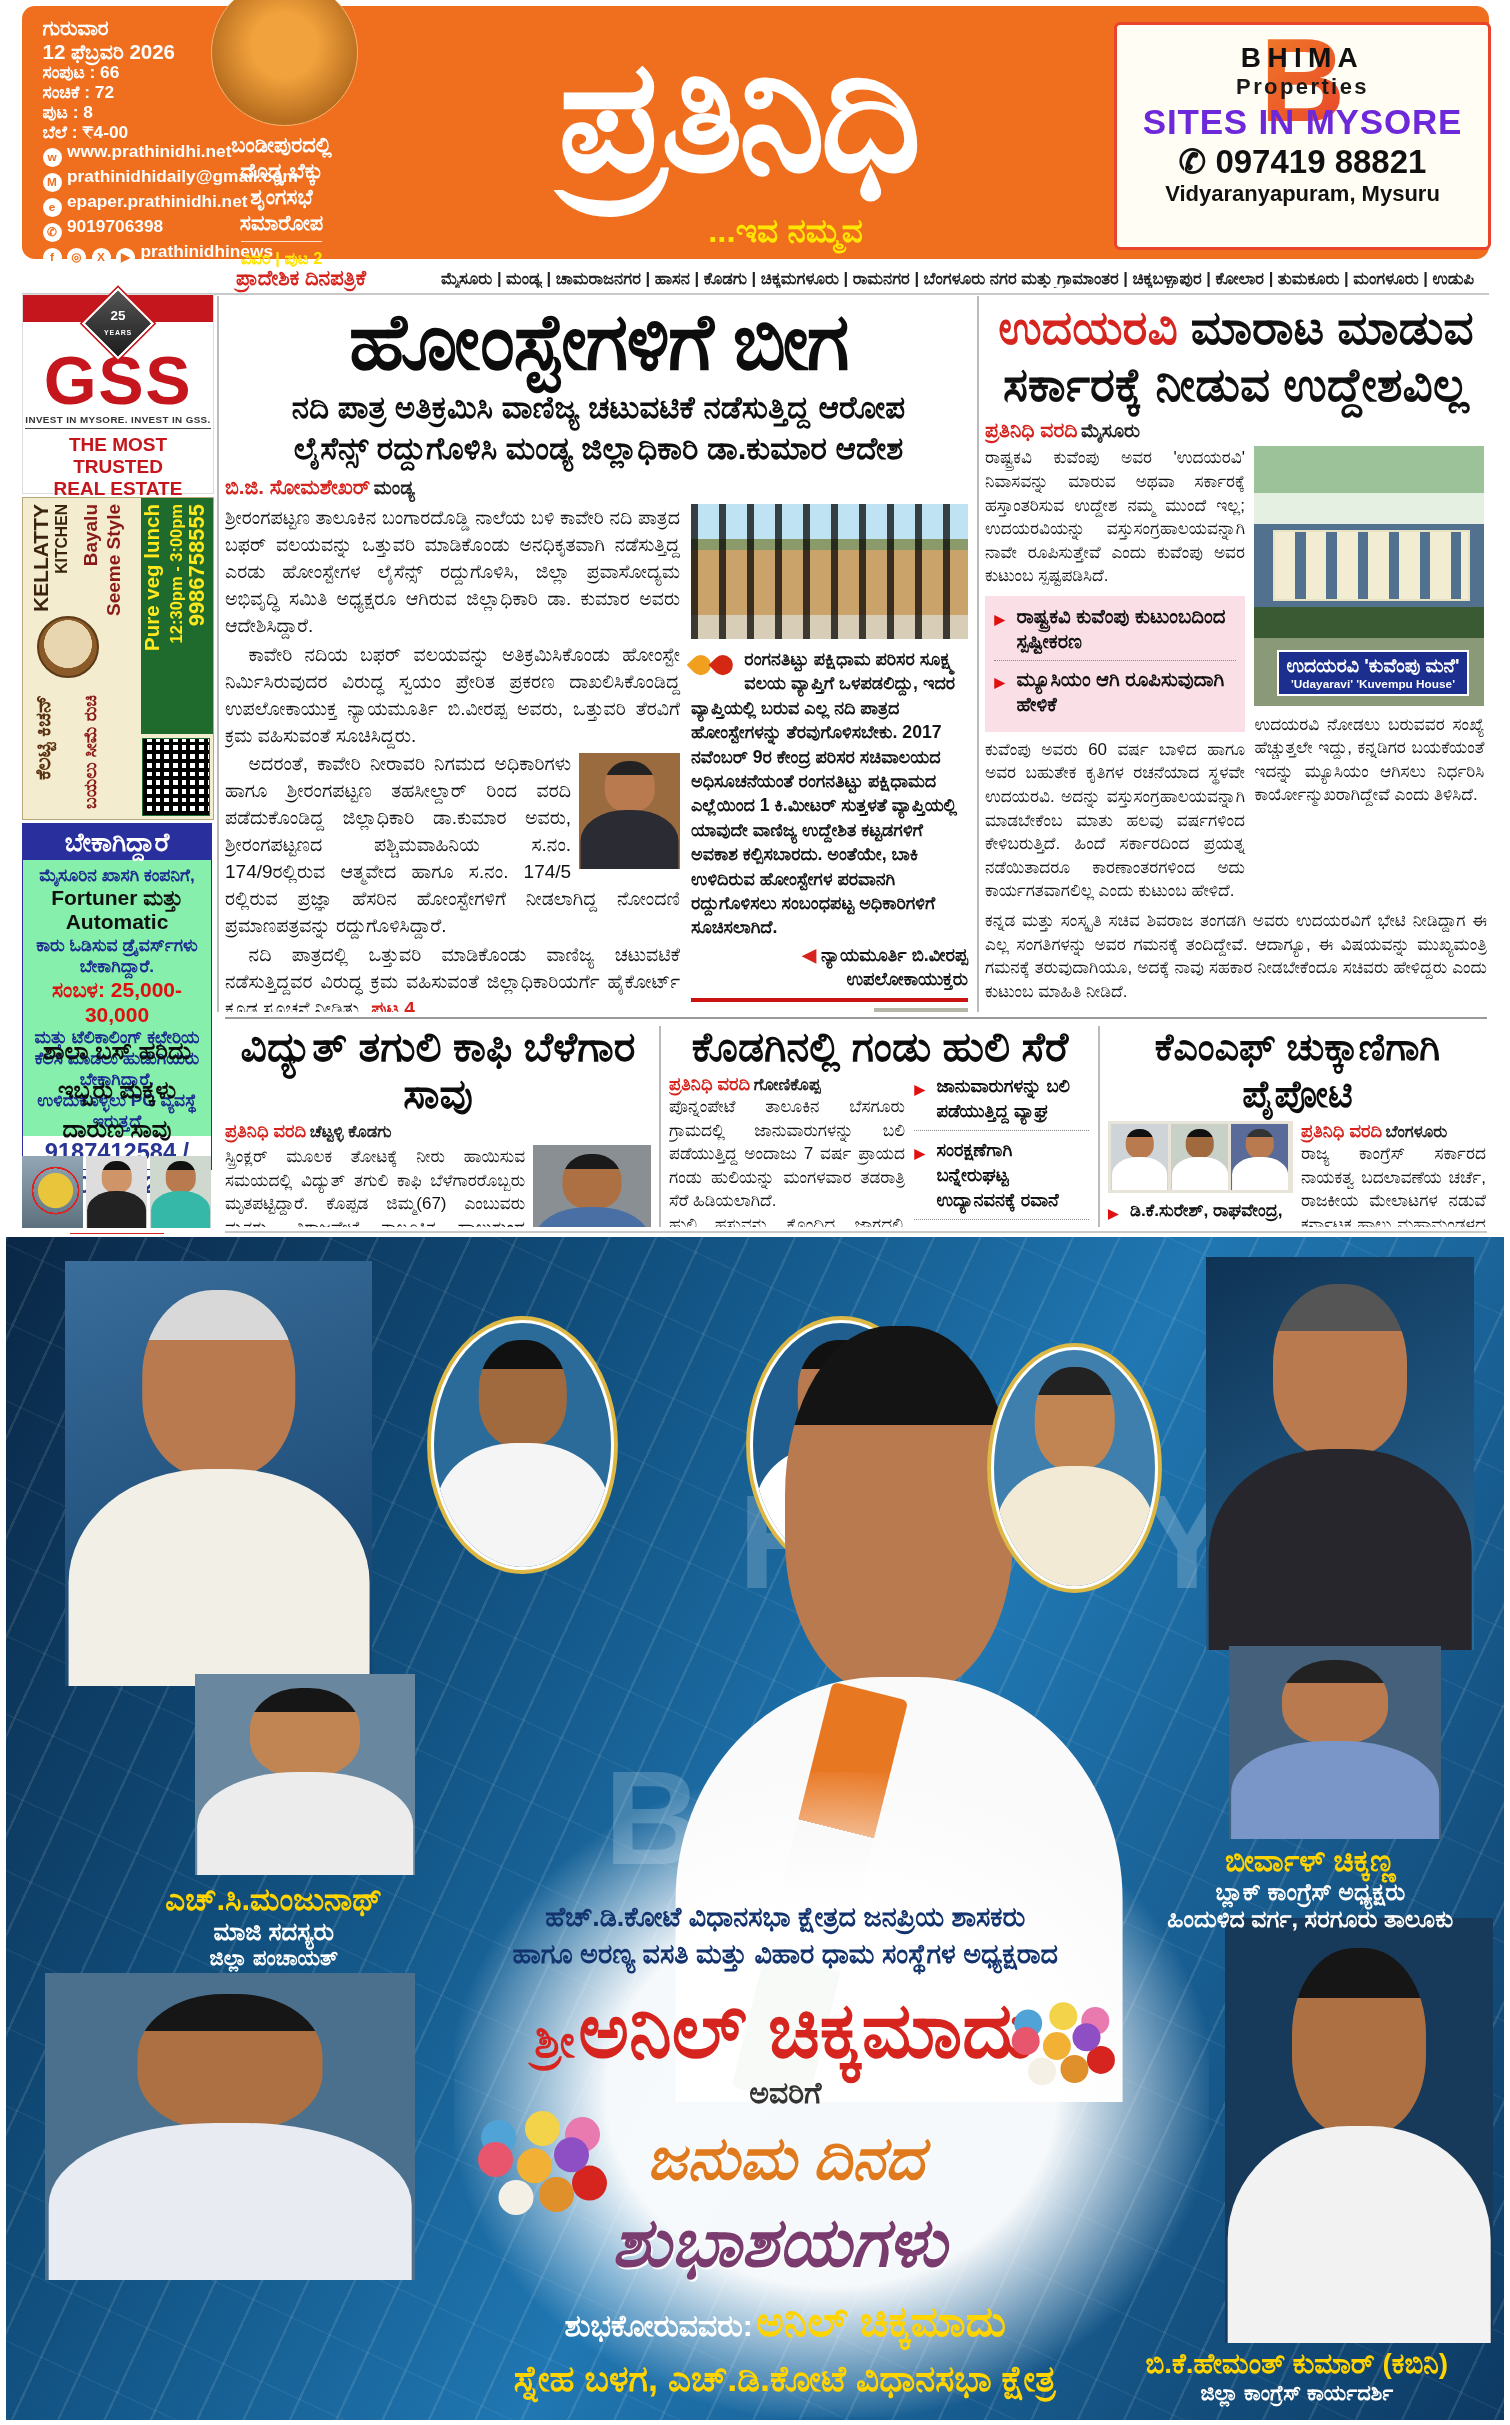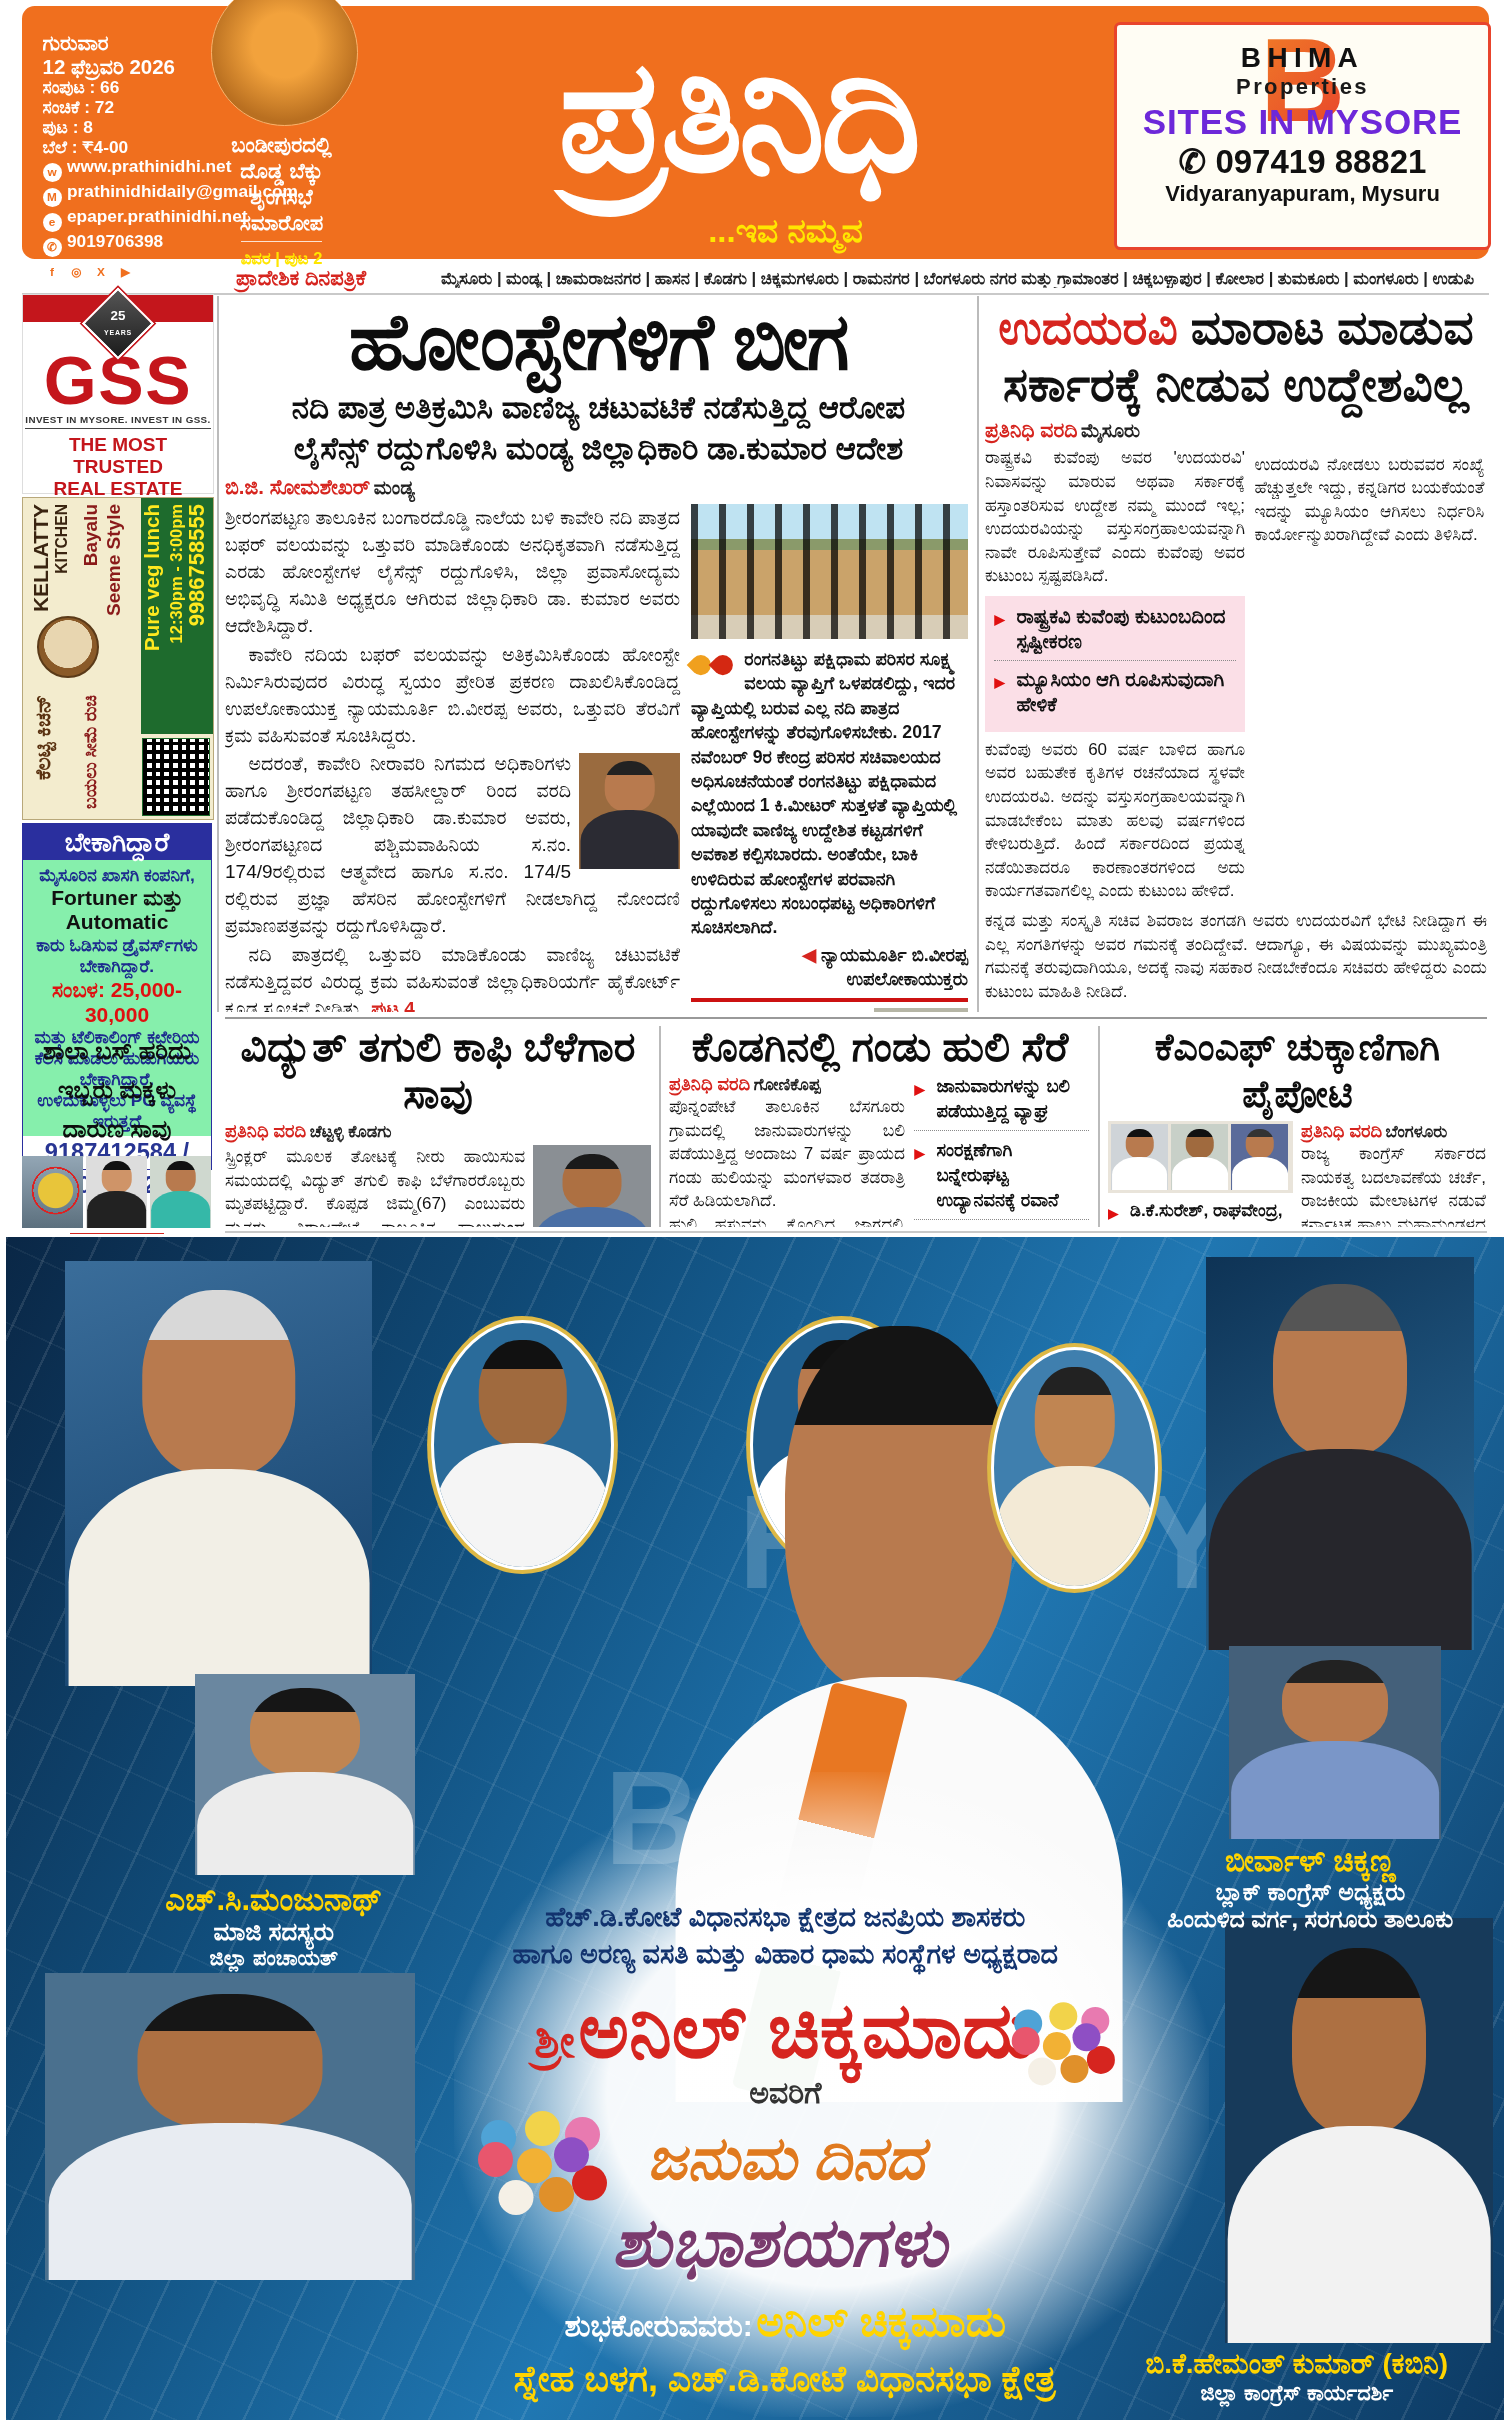--- a/index.html
+++ b/index.html
@@ -132,21 +132,21 @@
   .scarf{position:absolute;left:24%;top:50%;width:17%;height:50%;transform:rotate(14deg);
      background:linear-gradient(180deg,#e87722 0 34%,#f5f5f5 34% 67%,#2e8b3a 67%);border-radius:6.3px;}
   .vrule{background:#bbb;}
 </style>
 </head>
 <body>
 
 <div id="page">
 
   <div class="abs mast">
-    <div class="abs" style="left:20.5px;top:25px;">
+    <div class="abs" style="left:20.5px;top:10px;">
       <div class="mi" style="font-size:20.5px;line-height:23.6px;">ಗುರುವಾರ</div>
       <div class="mi" style="font-size:20.5px;line-height:23.6px;">12 ಫೆಬ್ರವರಿ 2026</div>
       <div class="mi">ಸಂಪುಟ : 66</div>
       <div class="mi">ಸಂಚಿಕೆ : 72</div>
       <div class="mi">ಪುಟ : 8</div>
       <div class="mi">ಬೆಲೆ : ₹4-00</div>
       <div class="mi"><span class="ic">w</span><span>www.prathinidhi.net</span></div>
       <div class="mi"><span class="ic">M</span><span>prathinidhidaily@gmail.com</span></div>
       <div class="mi"><span class="ic">e</span><span>epaper.prathinidhi.net</span></div>
       <div class="mi"><span class="ic">✆</span><span>9019706398</span></div>
@@ -296,20 +296,27 @@
     <div style="display:flex;gap:9.4px;">
       <div style="width:260px;">
         <div class="b2 just">ರಾಷ್ಟ್ರಕವಿ ಕುವೆಂಪು ಅವರ 'ಉದಯರವಿ' ನಿವಾಸವನ್ನು ಮಾರುವ ಅಥವಾ ಸರ್ಕಾರಕ್ಕೆ ಹಸ್ತಾಂತರಿಸುವ ಉದ್ದೇಶ ನಮ್ಮ ಮುಂದೆ ಇಲ್ಲ; ಉದಯರವಿಯನ್ನು ವಸ್ತುಸಂಗ್ರಹಾಲಯವನ್ನಾಗಿ ನಾವೇ ರೂಪಿಸುತ್ತೇವೆ ಎಂದು ಕುವೆಂಪು ಅವರ ಕುಟುಂಬ ಸ್ಪಷ್ಟಪಡಿಸಿದೆ.</div>
         <div class="pink" style="margin-top:7.9px;">
           <div class="blt">ರಾಷ್ಟ್ರಕವಿ ಕುವೆಂಪು ಕುಟುಂಬದಿಂದ ಸ್ಪಷ್ಟೀಕರಣ</div>
           <div class="blt">ಮ್ಯೂಸಿಯಂ ಆಗಿ ರೂಪಿಸುವುದಾಗಿ ಹೇಳಿಕೆ</div>
         </div>
         <div class="b2 just" style="margin-top:6.3px;">ಕುವೆಂಪು ಅವರು 60 ವರ್ಷ ಬಾಳಿದ ಹಾಗೂ ಅವರ ಬಹುತೇಕ ಕೃತಿಗಳ ರಚನೆಯಾದ ಸ್ಥಳವೇ ಉದಯರವಿ. ಅದನ್ನು ವಸ್ತುಸಂಗ್ರಹಾಲಯವನ್ನಾಗಿ ಮಾಡಬೇಕೆಂಬ ಮಾತು ಹಲವು ವರ್ಷಗಳಿಂದ ಕೇಳಿಬರುತ್ತಿದೆ. ಹಿಂದೆ ಸರ್ಕಾರದಿಂದ ಪ್ರಯತ್ನ ನಡೆಯಿತಾದರೂ ಕಾರಣಾಂತರಗಳಿಂದ ಅದು ಕಾರ್ಯಗತವಾಗಲಿಲ್ಲ ಎಂದು ಕುಟುಂಬ ಹೇಳಿದೆ.</div>
       </div>
       <div style="width:230px;">
+        <div class="pho housep" style="width:230px;height:260px;position:relative;">
+          <div class="win"></div>
+          <div class="sign">
+            <div class="k">ಉದಯರವಿ 'ಕುವೆಂಪು ಮನೆ'</div>
+            <div class="e">'Udayaravi' 'Kuvempu House'</div>
+          </div>
+        </div>
         <div class="b2 just" style="margin-top:6.3px;">ಉದಯರವಿ ನೋಡಲು ಬರುವವರ ಸಂಖ್ಯೆ ಹೆಚ್ಚುತ್ತಲೇ ಇದ್ದು, ಕನ್ನಡಿಗರ ಬಯಕೆಯಂತೆ ಇದನ್ನು ಮ್ಯೂಸಿಯಂ ಆಗಿಸಲು ನಿರ್ಧರಿಸಿ ಕಾರ್ಯೋನ್ಮುಖರಾಗಿದ್ದೇವೆ ಎಂದು ತಿಳಿಸಿದೆ.</div>
       </div>
     </div>
     <div class="b2 just" style="margin-top:6.3px;">ಕನ್ನಡ ಮತ್ತು ಸಂಸ್ಕೃತಿ ಸಚಿವ ಶಿವರಾಜ ತಂಗಡಗಿ ಅವರು ಉದಯರವಿಗೆ ಭೇಟಿ ನೀಡಿದ್ದಾಗ ಈ ಎಲ್ಲ ಸಂಗತಿಗಳನ್ನು ಅವರ ಗಮನಕ್ಕೆ ತಂದಿದ್ದೇವೆ. ಆದಾಗ್ಯೂ, ಈ ವಿಷಯವನ್ನು ಮುಖ್ಯಮಂತ್ರಿ ಗಮನಕ್ಕೆ ತರುವುದಾಗಿಯೂ, ಅದಕ್ಕೆ ನಾವು ಸಹಕಾರ ನೀಡಬೇಕೆಂದೂ ಸಚಿವರು ಹೇಳಿದ್ದರು ಎಂದು ಕುಟುಂಬ ಮಾಹಿತಿ ನೀಡಿದೆ.</div>
     <div class="b2 just" style="margin-top:4.7px;">ನಾವೇ ಮ್ಯೂಸಿಯಂ ಮಾಡುವುದರಿಂದ ಉದಯರವಿಯನ್ನು ಮಾರುವ ಉದ್ದೇಶವೇ ನಮಗಿಲ್ಲ. ಹೀಗಿರುವಾಗ ಹಣಕಾಸಿನ ವಿಷಯ ಇಲ್ಲಿ ಅಪ್ರಸ್ತುತ ಎಂದು ಸ್ಪಷ್ಟಪಡಿಸಿದೆ.</div>
 
   </div>
 
   <div class="abs rule" style="left:225px;top:1017px;width:1262px;height:2.4px;background:#999;"></div>
   <div class="abs vrule" style="left:659px;top:1026px;width:1.6px;height:201px;"></div>

